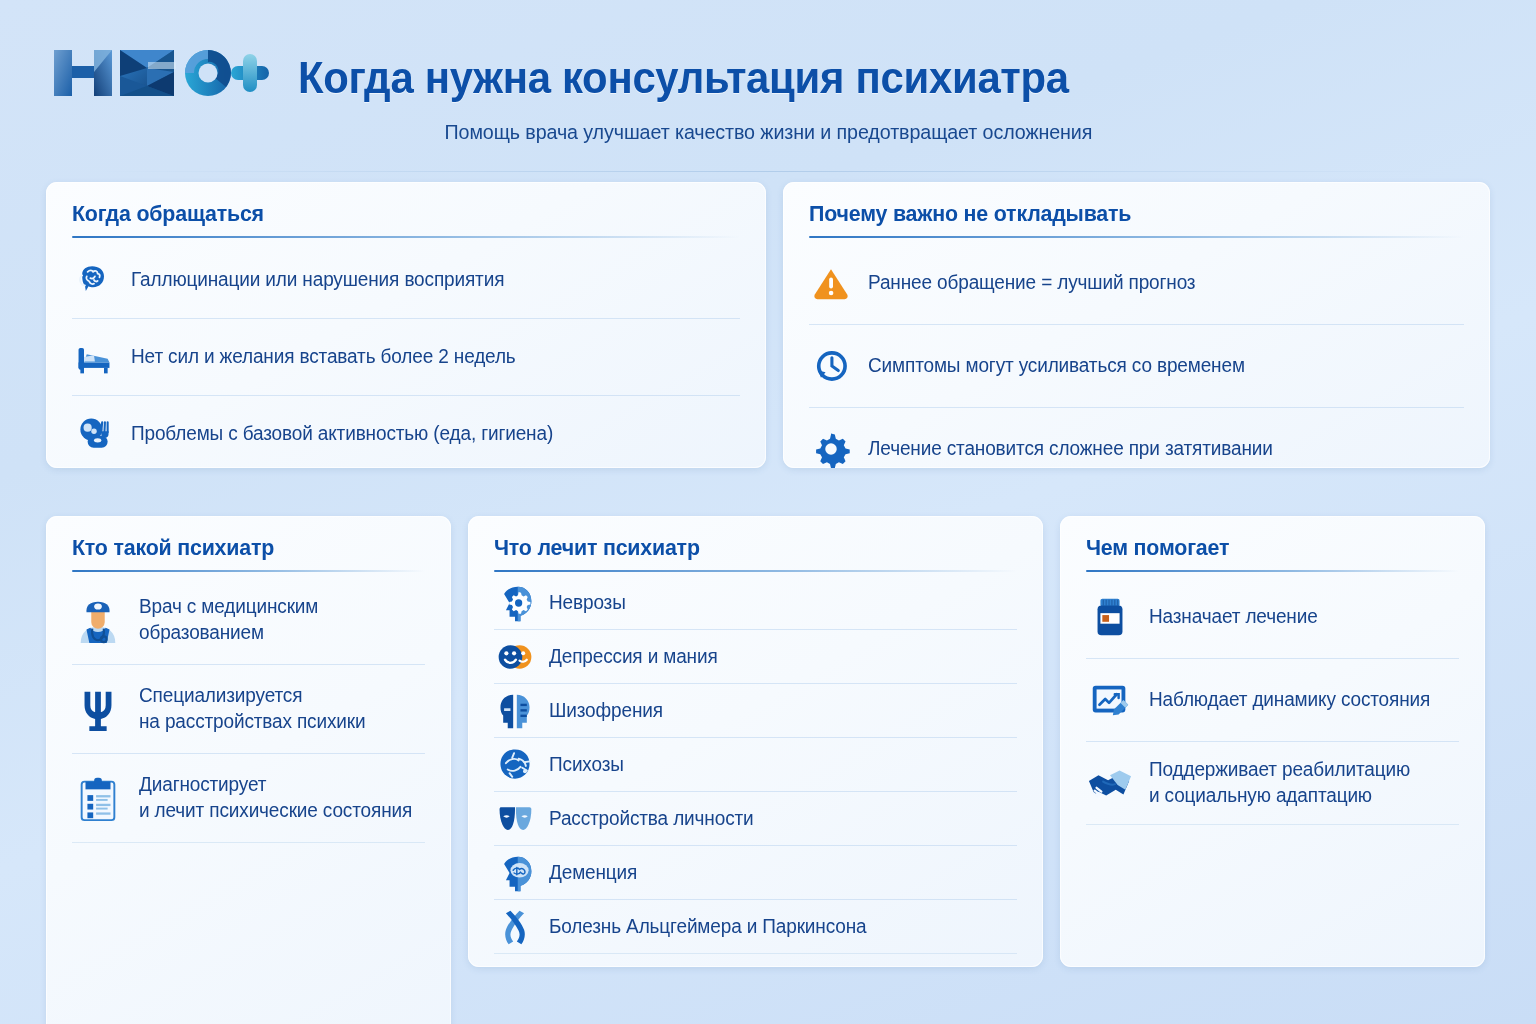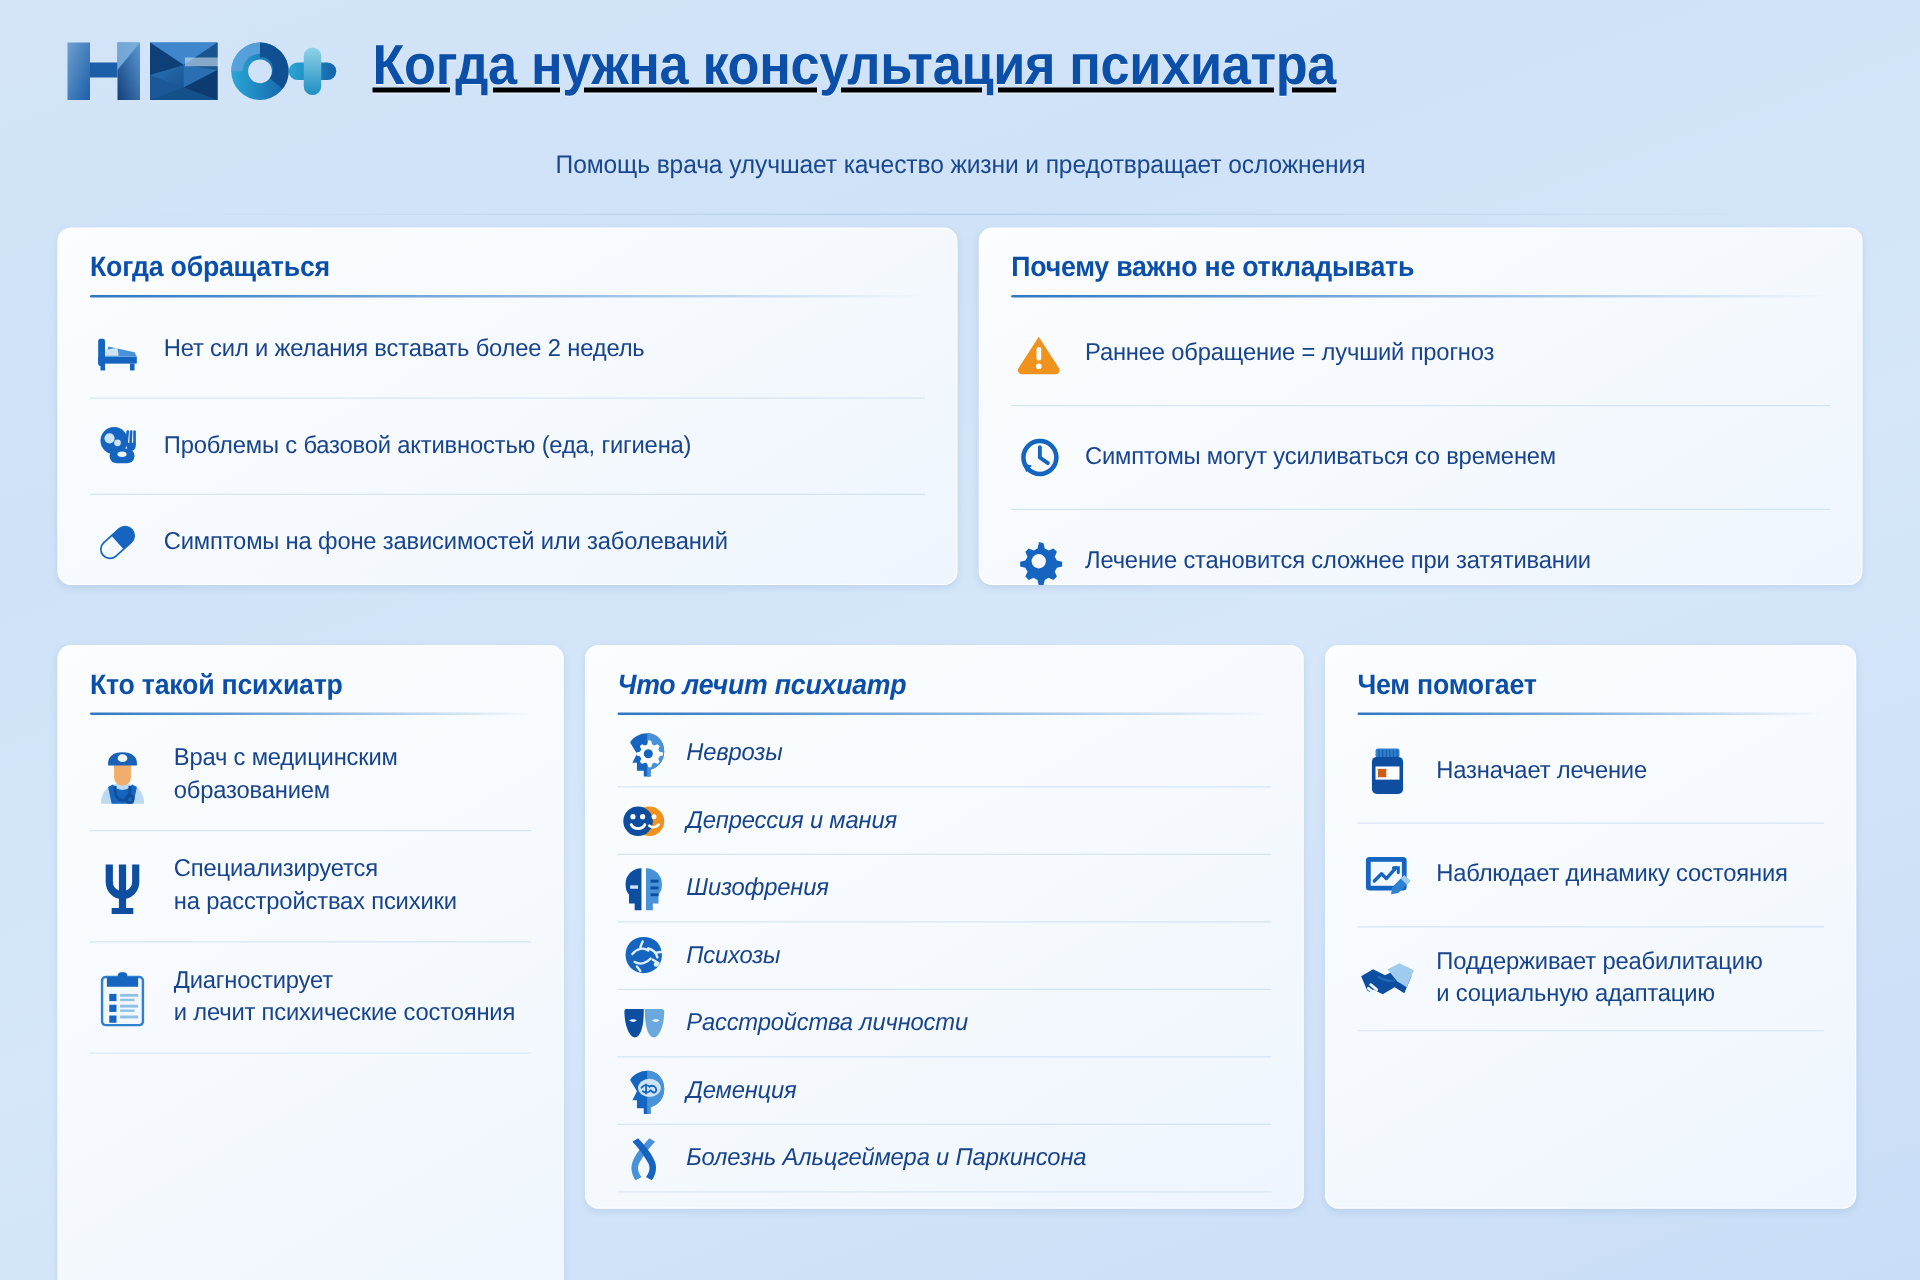--- a/index.html
+++ b/index.html
@@ -12,24 +12,23 @@
     overflow: hidden;
     font-family: "Liberation Sans", sans-serif;
     background: linear-gradient(160deg, #d3e4f8 0%, #cfe2f7 30%, #d6e7fa 55%, #c9ddf6 100%);
     position: relative;
   }
 
   
   .header {
     padding: 26px 48px 0 48px;
     display: flex;
-    align-items: flex-start;
+    align-items: flex-end;
     gap: 26px;
     height: 78px;
-    text-decoration: underline;
   }
   .logo {
     width: 224px;
     height: 62px;
     flex: 0 0 auto;
     display: block;
   }
   .page-title {
     font-size: 45px;
     font-weight: bold;
@@ -77,21 +76,21 @@
     border-radius: 11px;
     box-shadow: 0 2px 6px rgba(90,130,180,0.16), 0 0 0 1px rgba(255,255,255,0.7) inset;
     padding: 19px 26px 10px 26px;
     box-sizing: border-box;
     position: relative;
     overflow: hidden;
   }
   .card.c-when   { width: 720px; }
   .card.c-why    { width: 708px; }
   .card.c-who    { width: 405px; height: 573px; }
-  .card.c-treats { width: 575px; height: 451px; font-style: italic; }
+  .card.c-treats { width: 575px; height: 451px; }
   .card.c-helps  { width: 425px; height: 451px; }
 
   .card-title {
     font-size: 22.5px;
     font-weight: bold;
     color: #0c4fa8;
     letter-spacing: -0.2px;
     transform: scaleX(0.95);
     transform-origin: left center;
     white-space: nowrap;
@@ -203,20 +202,30 @@
 </div>
 <div class="header-rule"></div>
 
 <div class="row row-top">
 
   <div class="card c-when">
     <div class="card-title">Когда обращаться</div>
     <div class="card-title-rule"></div>
     <div class="items">
 
+      <div class="item">
+        <span class="ic">
+          <svg viewBox="0 0 44 44" width="40" height="40">
+            <path d="M9 16c0-6 5-9 11-9 7 0 13 4 13 11 0 7-5 12-12 12-2 0-4 0-5-1l-3 5-1-6c-2-2-3-5-3-12z" fill="#1565c0"></path>
+            <path d="M15 13c2-2 5-2 6 0M21 13c2-2 5-1 5 2M26 15c2 0 3 2 2 4M14 18c-1 2 0 4 2 5M18 20c2 1 4 0 5-2M22 22c1 2 3 2 4 1M17 24c1 2 3 3 5 2" stroke="#eaf3fc" stroke-width="2" fill="none" stroke-linecap="round"></path>
+            <path d="M9 17c-2 1-3 4-2 7 1 3 3 4 5 4" stroke="#eaf3fc" stroke-width="2" fill="none" stroke-linecap="round"></path>
+          </svg>
+        </span>
+        <span class="lbl">Галлюцинации или нарушения восприятия</span>
+      </div>
 
       <div class="item">
         <span class="ic">
           <svg viewBox="0 0 44 44" width="40" height="40">
             <rect x="5" y="12" width="6" height="24" rx="2" fill="#1565c0"></rect>
             <rect x="5" y="28" width="34" height="6" fill="#1565c0"></rect>
             <rect x="7" y="34" width="4" height="6" fill="#1565c0"></rect>
             <rect x="33" y="34" width="4" height="6" fill="#1565c0"></rect>
             <path d="M11 28 L14 19 L37 24 L39 28 Z" fill="#4a92d8"></path>
             <path d="M11 22 L22 20 L23 27 L11 27 Z" fill="#cfe3f7"></path>

